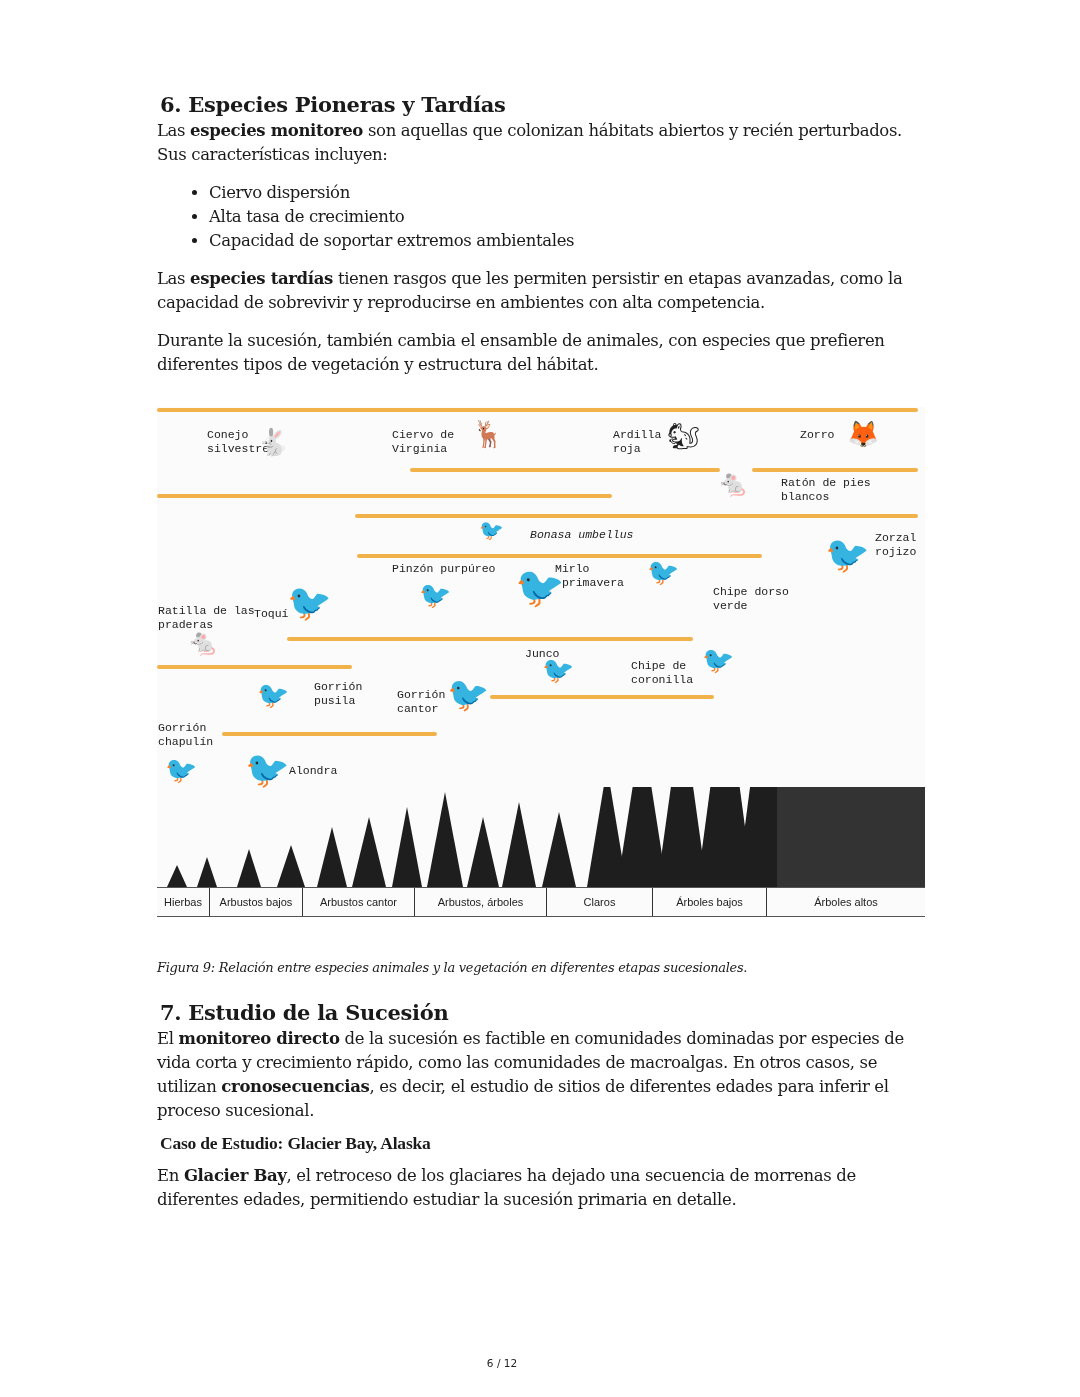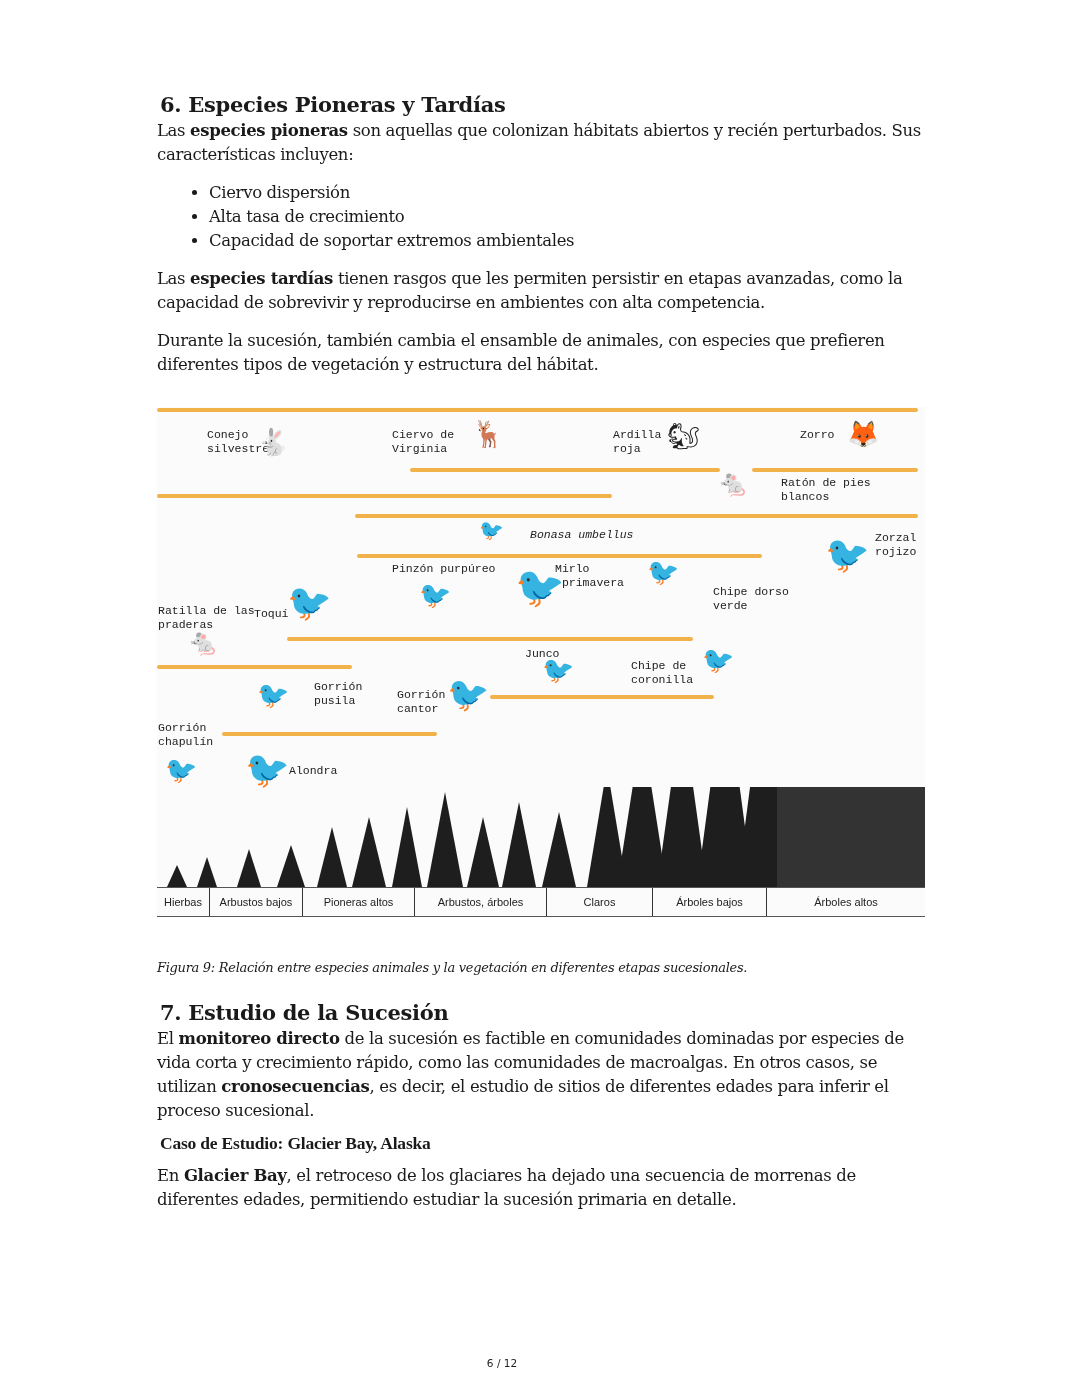--- a/index.html
+++ b/index.html
@@ -22,21 +22,21 @@
   .forest { position:absolute; left:0; top:380px; width:768px; height:100px; }
   .caption { position:absolute; left:157px; top:960px; font-size:13px; font-style:italic; letter-spacing:-0.3px; }
   .sec7 { position:absolute; left:157px; top:1000px; width:770px; }
   .pnum { position:absolute; top:1357px; left:0; width:1004px; text-align:center; font-family:"DejaVu Sans", sans-serif; font-size:10.5px; color:#222; }
 </style>
 </head>
 <body>
 
 <div class="page">
   <h2>6. Especies Pioneras y Tardías</h2>
-  <p style="margin-top:2px;"><span>Las </span><b>especies pioneras</b><span> son aquellas que colonizan hábitats abiertos y recién perturbados. Sus características incluyen:</span></p>
+  <p style="margin-top:2px;"><span>Las </span><b>especies monitoreo</b><span> son aquellas que colonizan hábitats abiertos y recién perturbados. Sus características incluyen:</span></p>
   <ul>
     <li>Ciervo dispersión</li>
     <li>Alta tasa de crecimiento</li>
     <li>Capacidad de soportar extremos ambientales</li>
   </ul>
   <p><span>Las </span><b>especies tardías</b><span> tienen rasgos que les permiten persistir en etapas avanzadas, como la capacidad de sobrevivir y reproducirse en ambientes con alta competencia.</span></p>
   <div class="gap"></div>
   <p>Durante la sucesión, también cambia el ensamble de animales, con especies que prefieren diferentes tipos de vegetación y estructura del hábitat.</p>
 </div>
 
@@ -122,21 +122,21 @@
       <polygon points="580,100 610,-130 640,100"></polygon>
       <rect x="620" y="-40" width="148" height="140" fill="#333"></rect>
       <polygon points="620,-40 660,-150 700,-40"></polygon>
       <polygon points="690,-40 730,-160 768,-40"></polygon>
     </g>
   </svg>
 
   <div class="stages">
     <div class="stage" style="width:52px">Hierbas</div>
     <div class="stage" style="width:92px">Arbustos bajos</div>
-    <div class="stage" style="width:111px">Pioneras altos</div>
+    <div class="stage" style="width:111px">Arbustos cantor</div>
     <div class="stage" style="width:131px">Arbustos, árboles</div>
     <div class="stage" style="width:105px">Claros</div>
     <div class="stage" style="width:113px">Árboles bajos</div>
     <div class="stage" style="flex:1">Árboles altos</div>
   </div>
 </div>
 
 <div class="caption">Figura 9: Relación entre especies animales y la vegetación en diferentes etapas sucesionales.</div>
 
 <div class="sec7">

